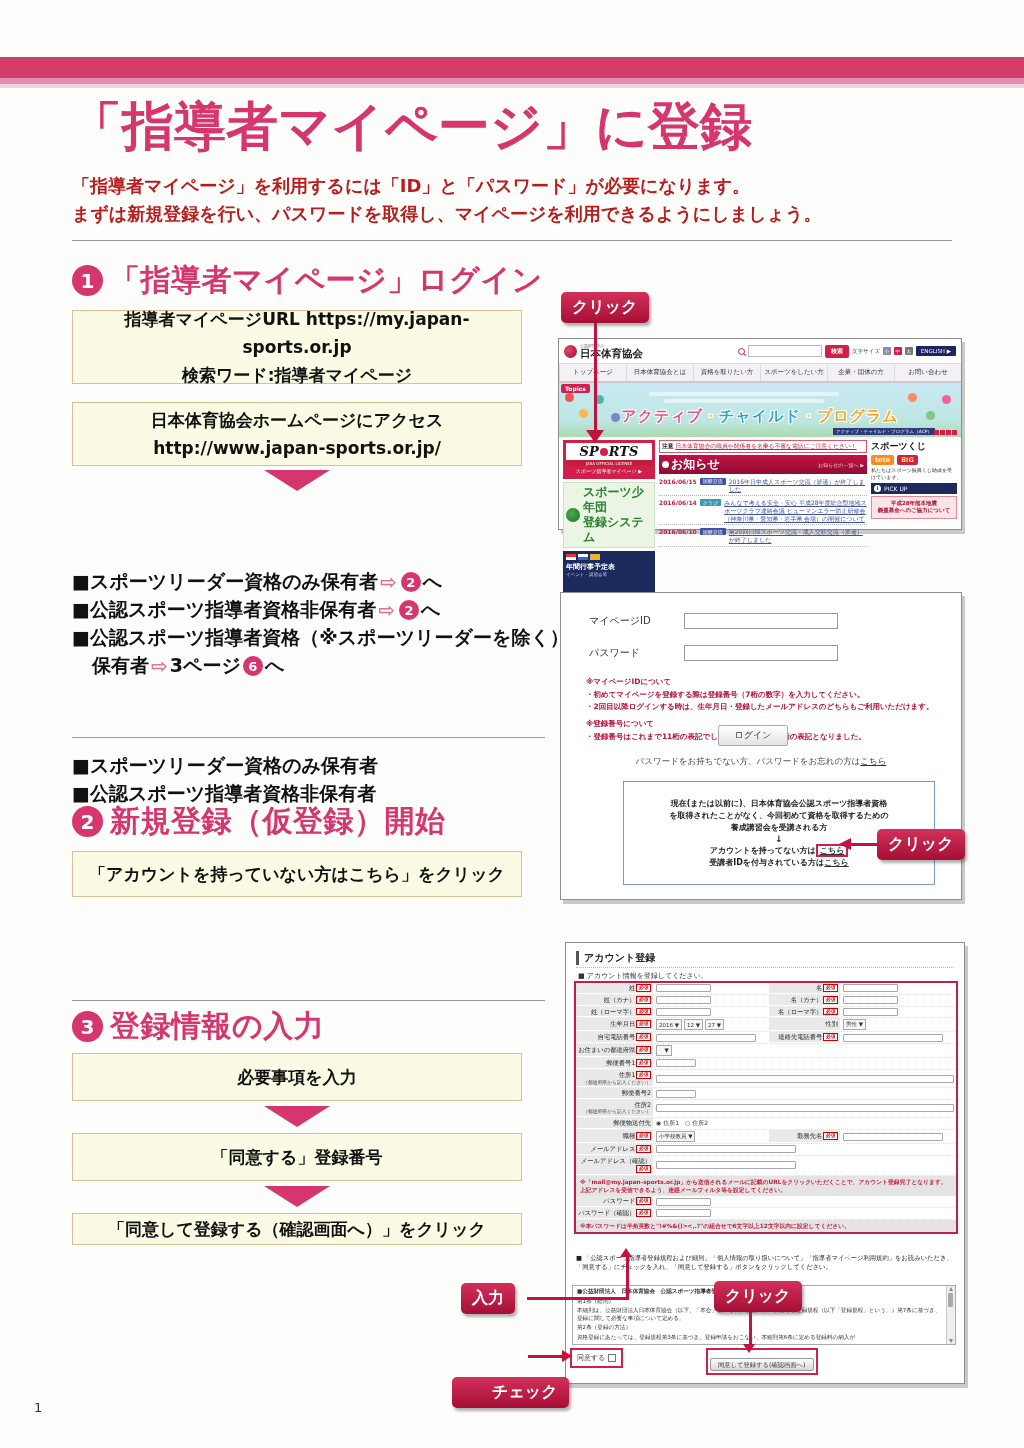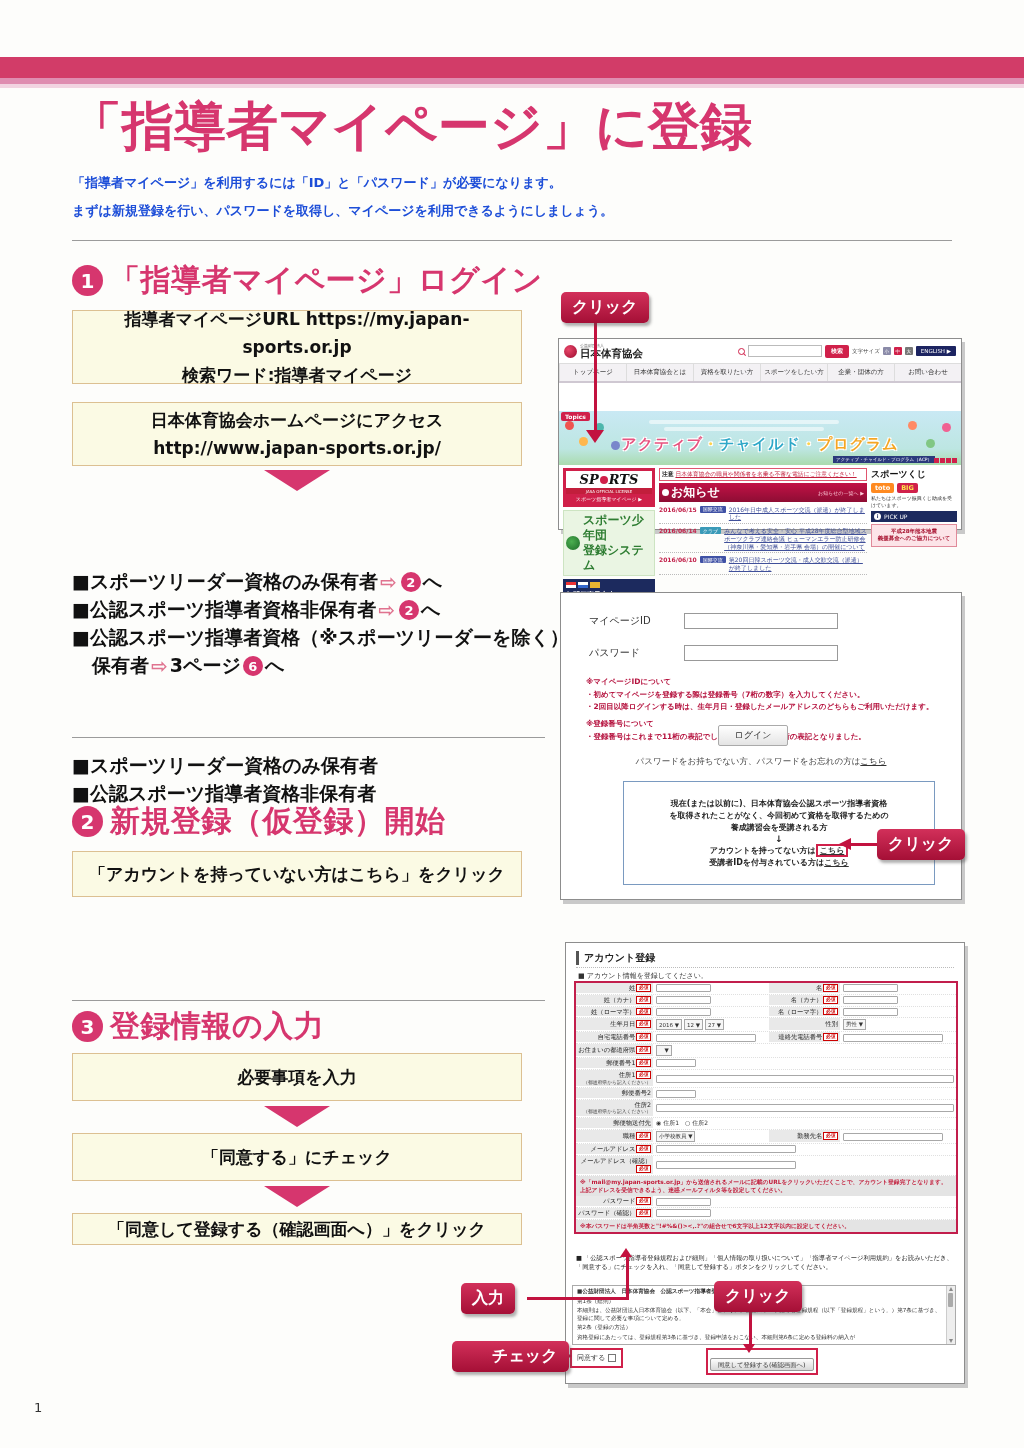--- a/index.html
+++ b/index.html
@@ -4,21 +4,21 @@
 <style>
   html,body{margin:0;padding:0;background:#e8e8e8;}
   .page{position:relative;width:1024px;height:1448px;background:#fdfdfb;overflow:hidden;
         font-family:"DejaVu Sans","Liberation Sans",sans-serif;color:#111;}
   
   .topbar{position:absolute;left:0;top:57px;width:1024px;height:21px;background:#d23c68;}
   .topbar2{position:absolute;left:0;top:78px;width:1024px;height:6px;background:#df8db0;}
   .topbar3{position:absolute;left:0;top:84px;width:1024px;height:4px;background:#f2d4e1;}
   
   .h1{position:absolute;left:70px;top:92px;margin:0;font-size:52px;font-weight:bold;color:#d6366e;}
-  .sub{position:absolute;left:72px;font-size:13px;font-weight:bold;color:#1d4ed8;}
+  .sub{position:absolute;left:72px;font-size:18px;font-weight:bold;color:#b91c1c;}
   .sub1{top:174px}.sub2{top:202px}
   .divider{position:absolute;height:1px;background:#9b9b9b;}
   .d1{left:72px;top:240px;width:880px;}
   .d2{left:72px;top:737px;width:473px;}
   .d3{left:72px;top:1000px;width:473px;}
   .sec-head{position:absolute;left:72px;display:flex;align-items:center;gap:7px;color:#d6366e;font-weight:bold;}
   .sec-num{display:inline-flex;width:31px;height:31px;border-radius:50%;background:#d6366e;color:#fff;
            align-items:center;justify-content:center;font-size:20px;flex:none;}
   .sec-title{font-size:30px;letter-spacing:0.5px;white-space:nowrap;}
   .sh1{top:260px}.sh2{top:801px}.sh3{top:1006px}
@@ -65,21 +65,21 @@
   .mag{display:inline-block;width:5px;height:5px;border:1.2px solid #d0204a;border-radius:50%;position:relative;}
   .mag::after{content:"";position:absolute;width:3px;height:1.3px;background:#d0204a;transform:rotate(45deg);right:-2.5px;bottom:-1.5px;}
   .web-search-box{width:72px;height:10px;border:1px solid #bbb;background:#fff;}
   .web-btn-search{background:#d0204a;color:#fff;font-size:6px;padding:2px 6px;border-radius:2px;font-weight:bold;}
   .web-fs{font-size:5.5px;color:#444;}
   .fsq{display:inline-flex;width:8px;height:8px;font-size:4.5px;color:#fff;align-items:center;justify-content:center;border-radius:1px;}
   .fsq1{background:#8a8aa8}.fsq2{background:#d0204a}.fsq3{background:#777}
   .web-eng{background:#1c2461;color:#fff;font-size:5.5px;padding:2px 5px;border-radius:1px;}
   .web-nav{height:17px;display:flex;background:#f3f1f4;border-top:1px solid #ddd;border-bottom:2px solid #cfc8d2;flex:none;}
   .web-nav-item{flex:1;display:flex;align-items:center;justify-content:center;font-size:6.5px;color:#333;border-left:1px solid #ddd;white-space:nowrap;}
-  .web-banner{position:relative;height:54px;background:linear-gradient(180deg,#c9e9f4 0%,#bde6e2 70%,#aadbae 100%);flex:none;overflow:hidden;margin-top:28px;}
+  .web-banner{position:relative;height:54px;background:linear-gradient(180deg,#c9e9f4 0%,#bde6e2 70%,#aadbae 100%);flex:none;overflow:hidden;}
   .topics-tag{position:absolute;left:2px;top:1px;background:#d0204a;color:#fff;font-size:6px;padding:1px 4px;border-radius:2px;font-weight:bold;z-index:2;}
   .banner-blur{position:absolute;left:90px;height:4px;background:rgba(255,255,255,.55);border-radius:2px;}
   .bb1{top:9px;width:190px}.bb2{top:16px;width:160px;left:105px}
   .banner-title{position:absolute;left:0;right:0;top:24px;text-align:center;font-size:15px;font-weight:bold;
                 text-shadow:1px 1px 0 #fff,-1px -1px 0 #fff,1px -1px 0 #fff,-1px 1px 0 #fff;letter-spacing:1px;white-space:nowrap;}
   .bt1{color:#e75480}.bt2{color:#2fa8c8}.bt3{color:#f5a623}.bsep{color:#ffd24a}
   .banner-caption{position:absolute;right:26px;bottom:2px;background:#2a3a7c;color:#fff;font-size:4.5px;padding:1px 3px;}
   .bdots{position:absolute;right:4px;bottom:2px;display:flex;gap:1px;}
   .bdot{width:5px;height:5px;background:#d0204a;}
   .kid{position:absolute;width:9px;height:9px;border-radius:50%;}
@@ -253,21 +253,21 @@
 
   <div class="sec-head sh3">
     <span class="sec-num">3</span>
     <span class="sec-title">登録情報の入力</span>
   </div>
   <div class="ybox yb5">
     <div class="yl">必要事項を入力</div>
   </div>
   <div class="tri t2"></div>
   <div class="ybox yb6">
-    <div class="yl">「同意する」にチェック</div>
+    <div class="yl">「同意する」登録番号</div>
   </div>
   <div class="tri t3"></div>
   <div class="ybox yb7">
     <div class="yl">「同意して登録する（確認画面へ）」をクリック</div>
   </div>
 
   <div class="shot" id="shot-web">
     <div class="web-header">
       <div class="weblogo">
         <div class="weblogo-dot"></div>
@@ -653,21 +653,21 @@
 
   <div class="tag" style="left:877px;top:829px;">クリック</div>
   <div class="rline" style="left:849px;top:843px;width:28px;height:3px;"></div>
   <div class="arr arr-left2"></div>
 
   <div class="tag" style="left:461px;top:1283px;">入力</div>
   <div class="rline" style="left:527px;top:1297px;width:102px;height:3px;"></div>
   <div class="rline" style="left:626px;top:1256px;width:3px;height:44px;"></div>
   <div class="arr arr-up-in"></div>
 
-  <div class="tag" style="left:452px;top:1341px;padding-left:40px;">チェック</div>
+  <div class="tag" style="left:452px;top:1377px;padding-left:40px;">チェック</div>
   <div class="rline" style="left:528px;top:1355px;width:34px;height:3px;"></div>
   <div class="arr arr-right-ck"></div>
 
   <div class="tag" style="left:714px;top:1281px;">クリック</div>
   <div class="rline" style="left:749px;top:1311px;width:3px;height:33px;"></div>
   <div class="arr arr-down3"></div>
 
   <div class="pageno">1</div>
 </div>
 

